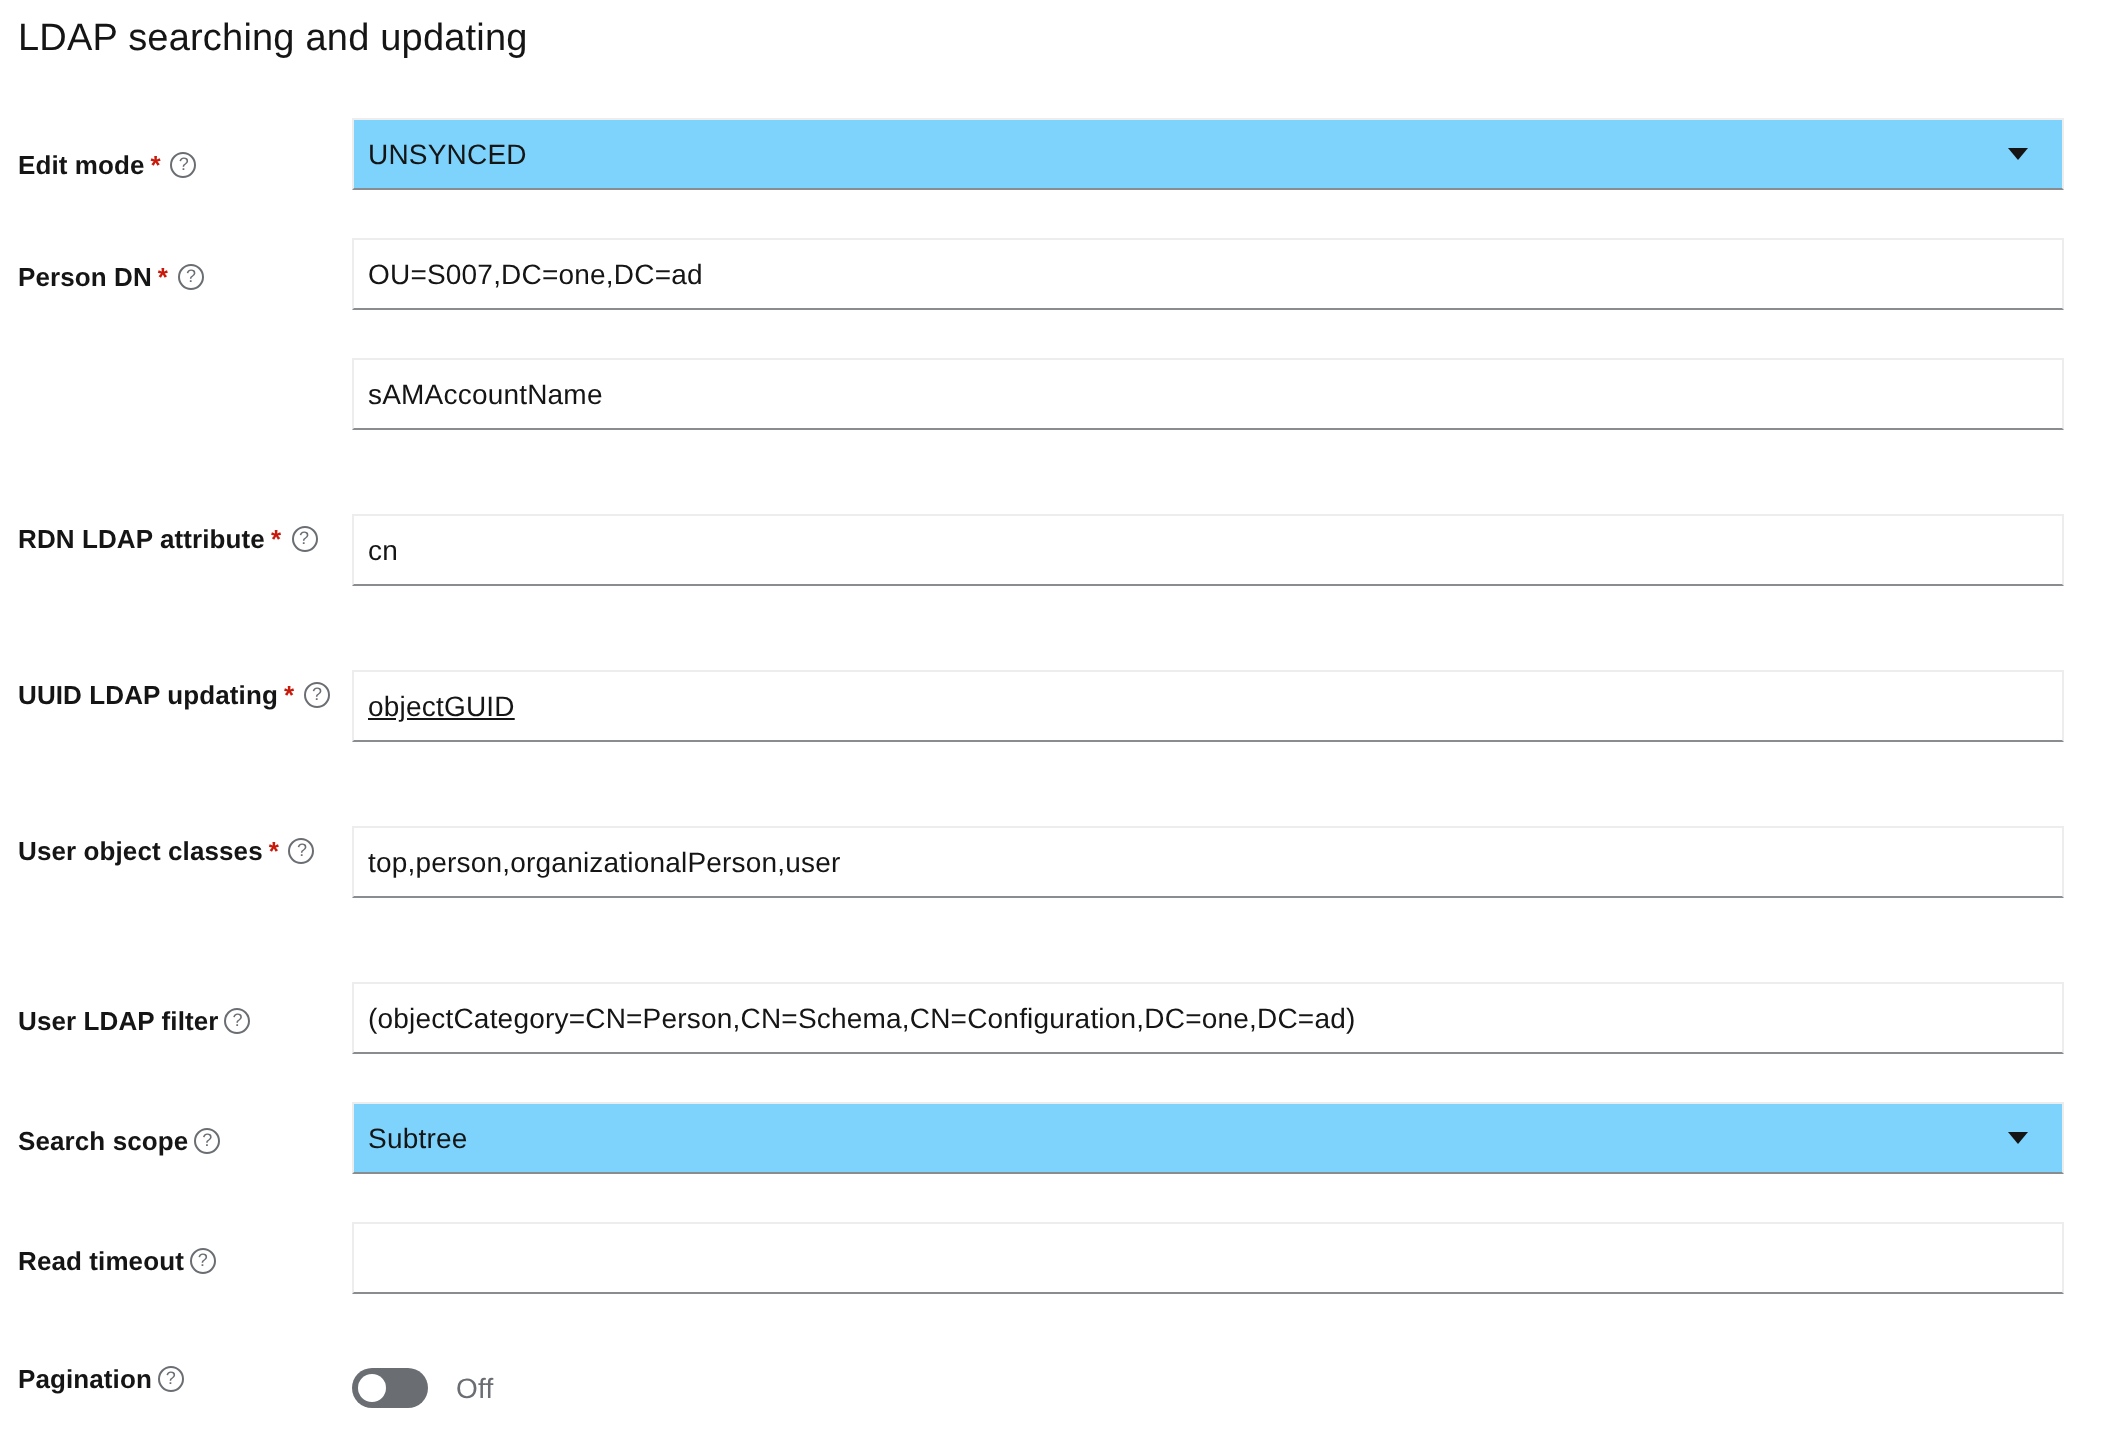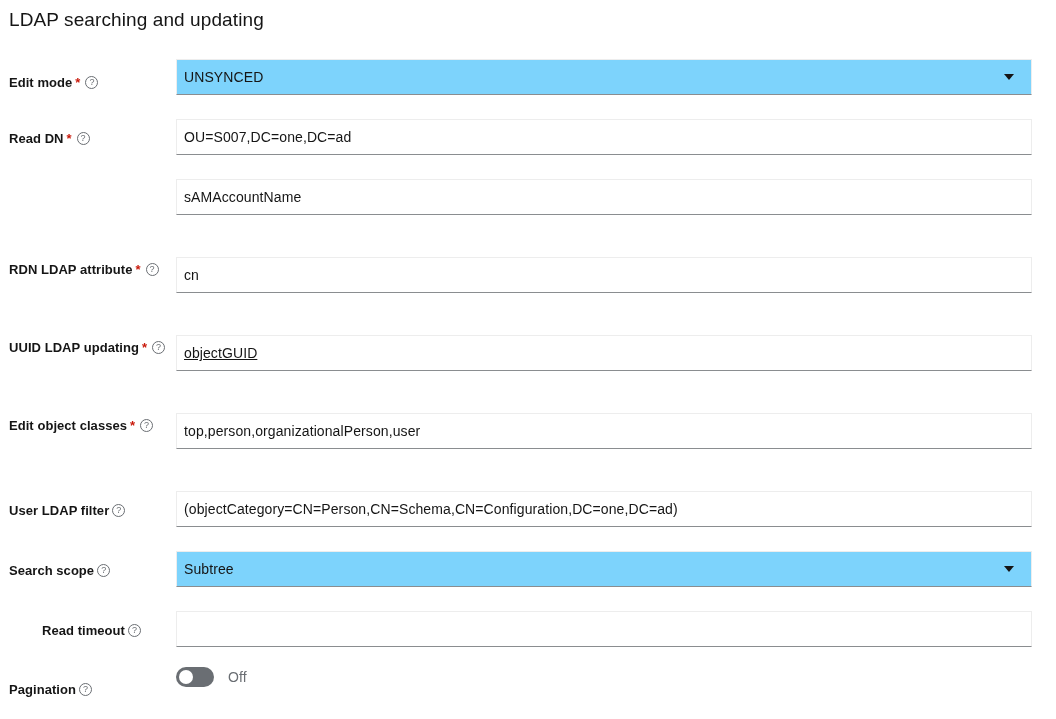--- a/index.html
+++ b/index.html
@@ -184,21 +184,21 @@
     <div class="form-row" style="position: absolute; top: 0px; left: 0px; height: 60px;">
       <label class="label-col" style="top: 18px;"><span class="label-text">Edit mode</span><span class="req-star">*</span><span class="help-icon"></span></label>
       <div class="field-col" style="top: 7px;">
         <div class="select-wrap">
           <div class="select-field">UNSYNCED</div>
           <span class="caret"></span>
         </div>
       </div>
     </div>
     <div class="form-row" style="position: absolute; top: 60px; left: 0px; height: 60px;">
-      <label class="label-col" style="top: 14px;"><span class="label-text">Read DN</span><span class="req-star">*</span><span class="help-icon"></span></label>
+      <label class="label-col" style="top: 14px;"><span class="label-text">Person DN</span><span class="req-star">*</span><span class="help-icon"></span></label>
       <div class="field-col" style="top: 7px;">
         <input type="text" class="txt-field" value="OU=S007,DC=one,DC=ad" style="">
       </div>
     </div>
     <div class="form-row" style="position: absolute; top: 120px; left: 0px; height: 60px;">
       <div class="field-col" style="top: 7px;">
         <input type="text" class="txt-field" value="sAMAccountName" style="">
       </div>
     </div>
     <div class="form-row" style="position: absolute; top: 198px; left: 0px; height: 60px;">
@@ -207,49 +207,49 @@
         <input type="text" class="txt-field" value="cn" style="">
       </div>
     </div>
     <div class="form-row" style="position: absolute; top: 276px; left: 0px; height: 60px;">
       <label class="label-col" style="top: 7px;"><span class="label-text">UUID LDAP updating</span><span class="req-star">*</span><span class="help-icon"></span></label>
       <div class="field-col" style="top: 7px; text-decoration: underline;">
         <input type="text" class="txt-field" value="objectGUID" style="">
       </div>
     </div>
     <div class="form-row" style="position: absolute; top: 354px; left: 0px; height: 60px;">
-      <label class="label-col" style="top: 7px;"><span class="label-text">Edit object classes</span><span class="req-star">*</span><span class="help-icon"></span></label>
+      <label class="label-col" style="top: 7px;"><span class="label-text">User object classes</span><span class="req-star">*</span><span class="help-icon"></span></label>
       <div class="field-col" style="top: 7px;">
         <input type="text" class="txt-field" value="top,person,organizationalPerson,user" style="">
       </div>
     </div>
     <div class="form-row" style="position: absolute; top: 432px; left: 0px; height: 60px;">
       <label class="label-col" style="top: 14px;"><span class="label-text">User LDAP filter</span><span class="help-icon"></span></label>
       <div class="field-col" style="top: 7px; border-radius: 11px;">
         <input type="text" class="txt-field" value="(objectCategory=CN=Person,CN=Schema,CN=Configuration,DC=one,DC=ad)" style="">
       </div>
     </div>
     <div class="form-row" style="position: absolute; top: 492px; left: 0px; height: 60px;">
       <label class="label-col" style="top: 14px;"><span class="label-text">Search scope</span><span class="help-icon"></span></label>
       <div class="field-col" style="top: 7px;">
         <div class="select-wrap">
           <div class="select-field">Subtree</div>
           <span class="caret"></span>
         </div>
       </div>
     </div>
     <div class="form-row" style="position: absolute; top: 552px; left: 0px; height: 60px;">
-      <label class="label-col" style="top: 14px; margin-left: 33px;"><span class="label-text">Read timeout</span><span class="help-icon"></span></label>
+      <label class="label-col" style="top: 14px;"><span class="label-text">Read timeout</span><span class="help-icon"></span></label>
       <div class="field-col" style="top: 7px;">
         <input type="text" class="txt-field" value="" style="">
       </div>
     </div>
     <div class="form-row" style="position: absolute; top: 612px; left: 0px; height: 60px;">
       <label class="label-col" style="top: 13px;"><span class="label-text">Pagination</span><span class="help-icon"></span></label>
-      <div class="field-col" style="top: 0;">
+      <div class="field-col" style="top: 17px;">
         <div class="toggle-row">
           <div class="toggle">
             <span class="knob"></span>
           </div>
           <span class="toggle-label">Off</span>
         </div>
       </div>
     </div>
   </div>
 

